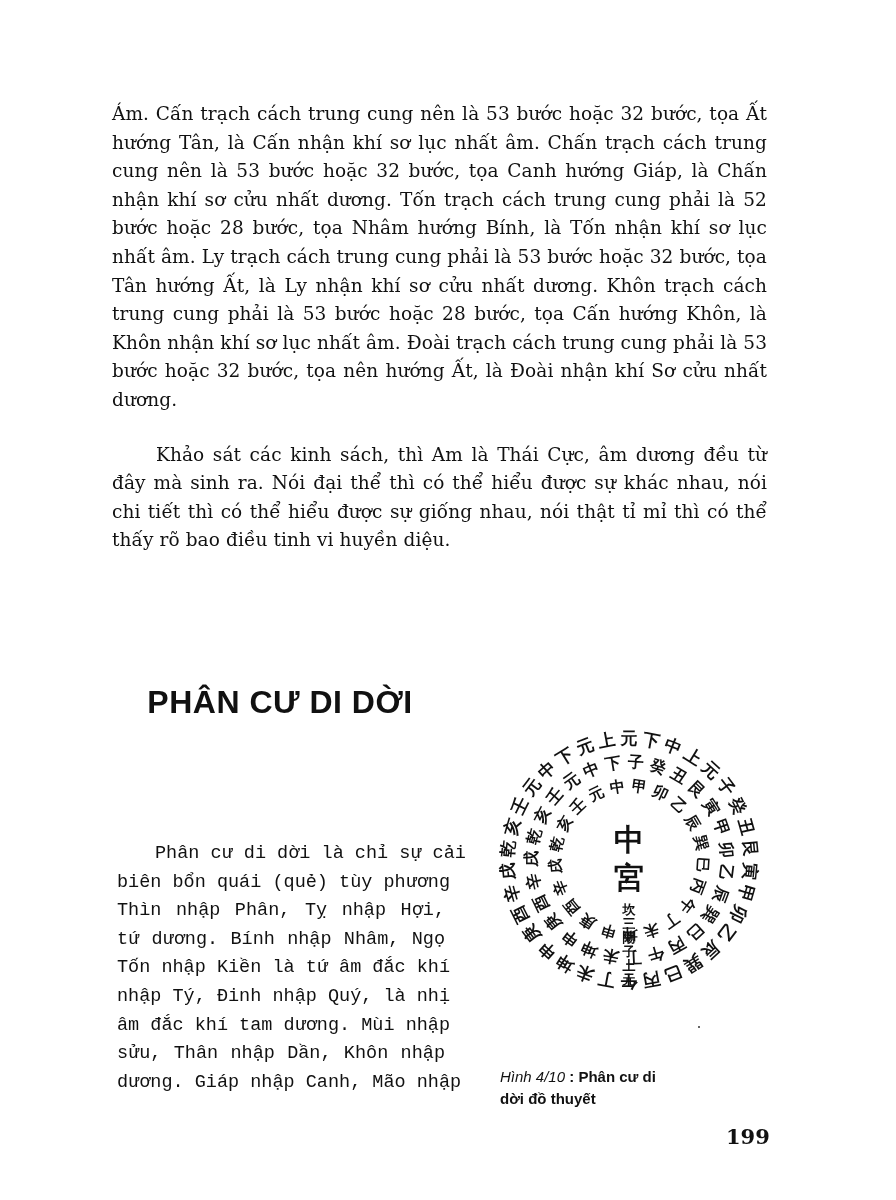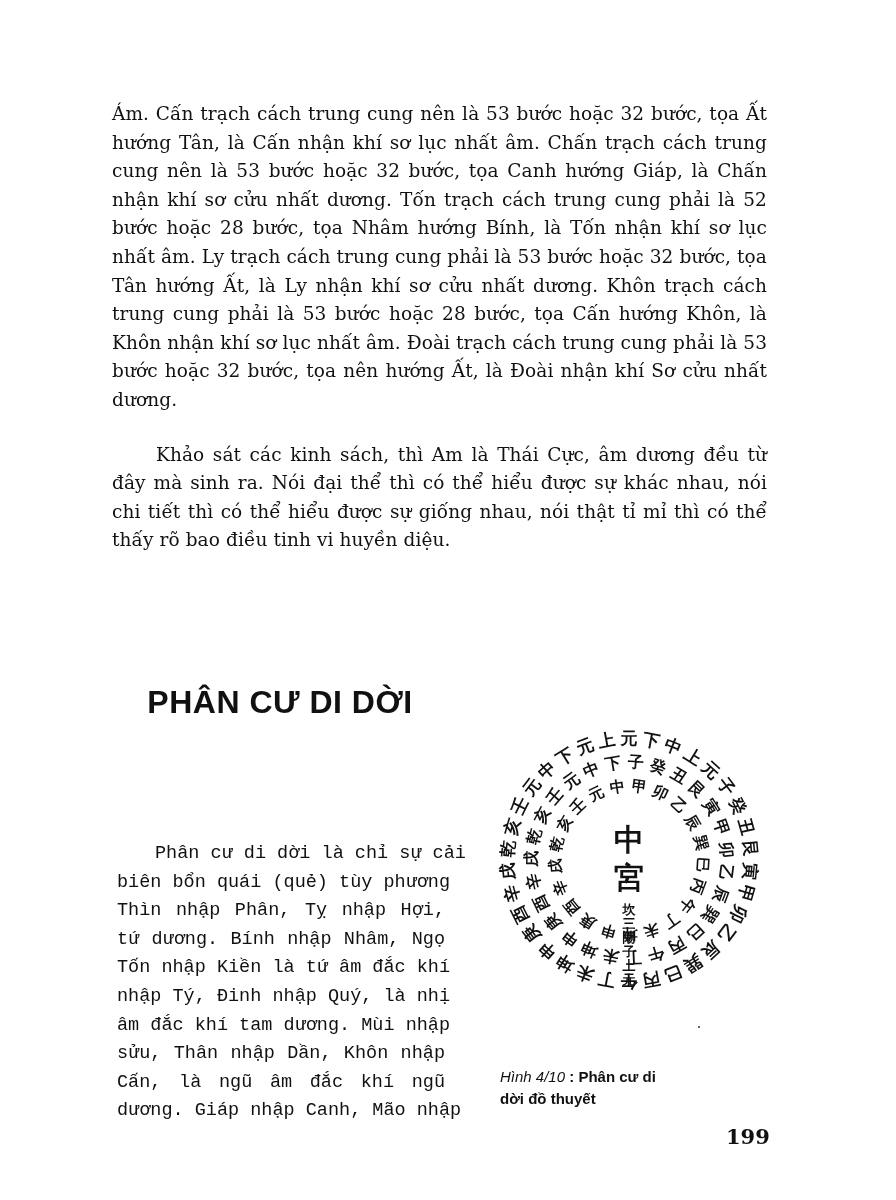--- a/index.html
+++ b/index.html
@@ -61,21 +61,20 @@
 
 <div class="left-col">
   <span class="line first">Phân cư di dời là chỉ sự cải</span>
   <span class="line">biên bổn quái (quẻ) tùy phương</span>
   <span class="line">Thìn nhập Phân, Tỵ nhập Hợi,</span>
   <span class="line">tứ dương. Bính nhập Nhâm, Ngọ</span>
   <span class="line">Tốn nhập Kiền là tứ âm đắc khí</span>
   <span class="line">nhập Tý, Đinh nhập Quý, là nhị</span>
   <span class="line">âm đắc khí tam dương. Mùi nhập</span>
   <span class="line">sửu, Thân nhập Dần, Khôn nhập</span>
-  <span class="line">Cấn, là ngũ âm đắc khí ngũ</span>
   <span class="line">dương. Giáp nhập Canh, Mão nhập</span>
 </div>
 
 <div class="figure">
   <svg id="fig-svg" viewBox="0 0 268 275" xmlns="http://www.w3.org/2000/svg">
     <g id="rings">
         <text x="134.0" y="16.0" text-anchor="middle" dominant-baseline="central" font-size="17" font-family="DejaVu Sans, sans-serif" font-weight="bold" fill="#111" transform="rotate(0.0 134.0 16.0)">元</text>
         <text x="156.4" y="18.1" text-anchor="middle" dominant-baseline="central" font-size="17" font-family="DejaVu Sans, sans-serif" font-weight="bold" fill="#111" transform="rotate(10.6 156.4 18.1)">下</text>
         <text x="178.1" y="24.2" text-anchor="middle" dominant-baseline="central" font-size="17" font-family="DejaVu Sans, sans-serif" font-weight="bold" fill="#111" transform="rotate(21.2 178.1 24.2)">中</text>
         <text x="198.2" y="34.3" text-anchor="middle" dominant-baseline="central" font-size="17" font-family="DejaVu Sans, sans-serif" font-weight="bold" fill="#111" transform="rotate(31.8 198.2 34.3)">上</text>

